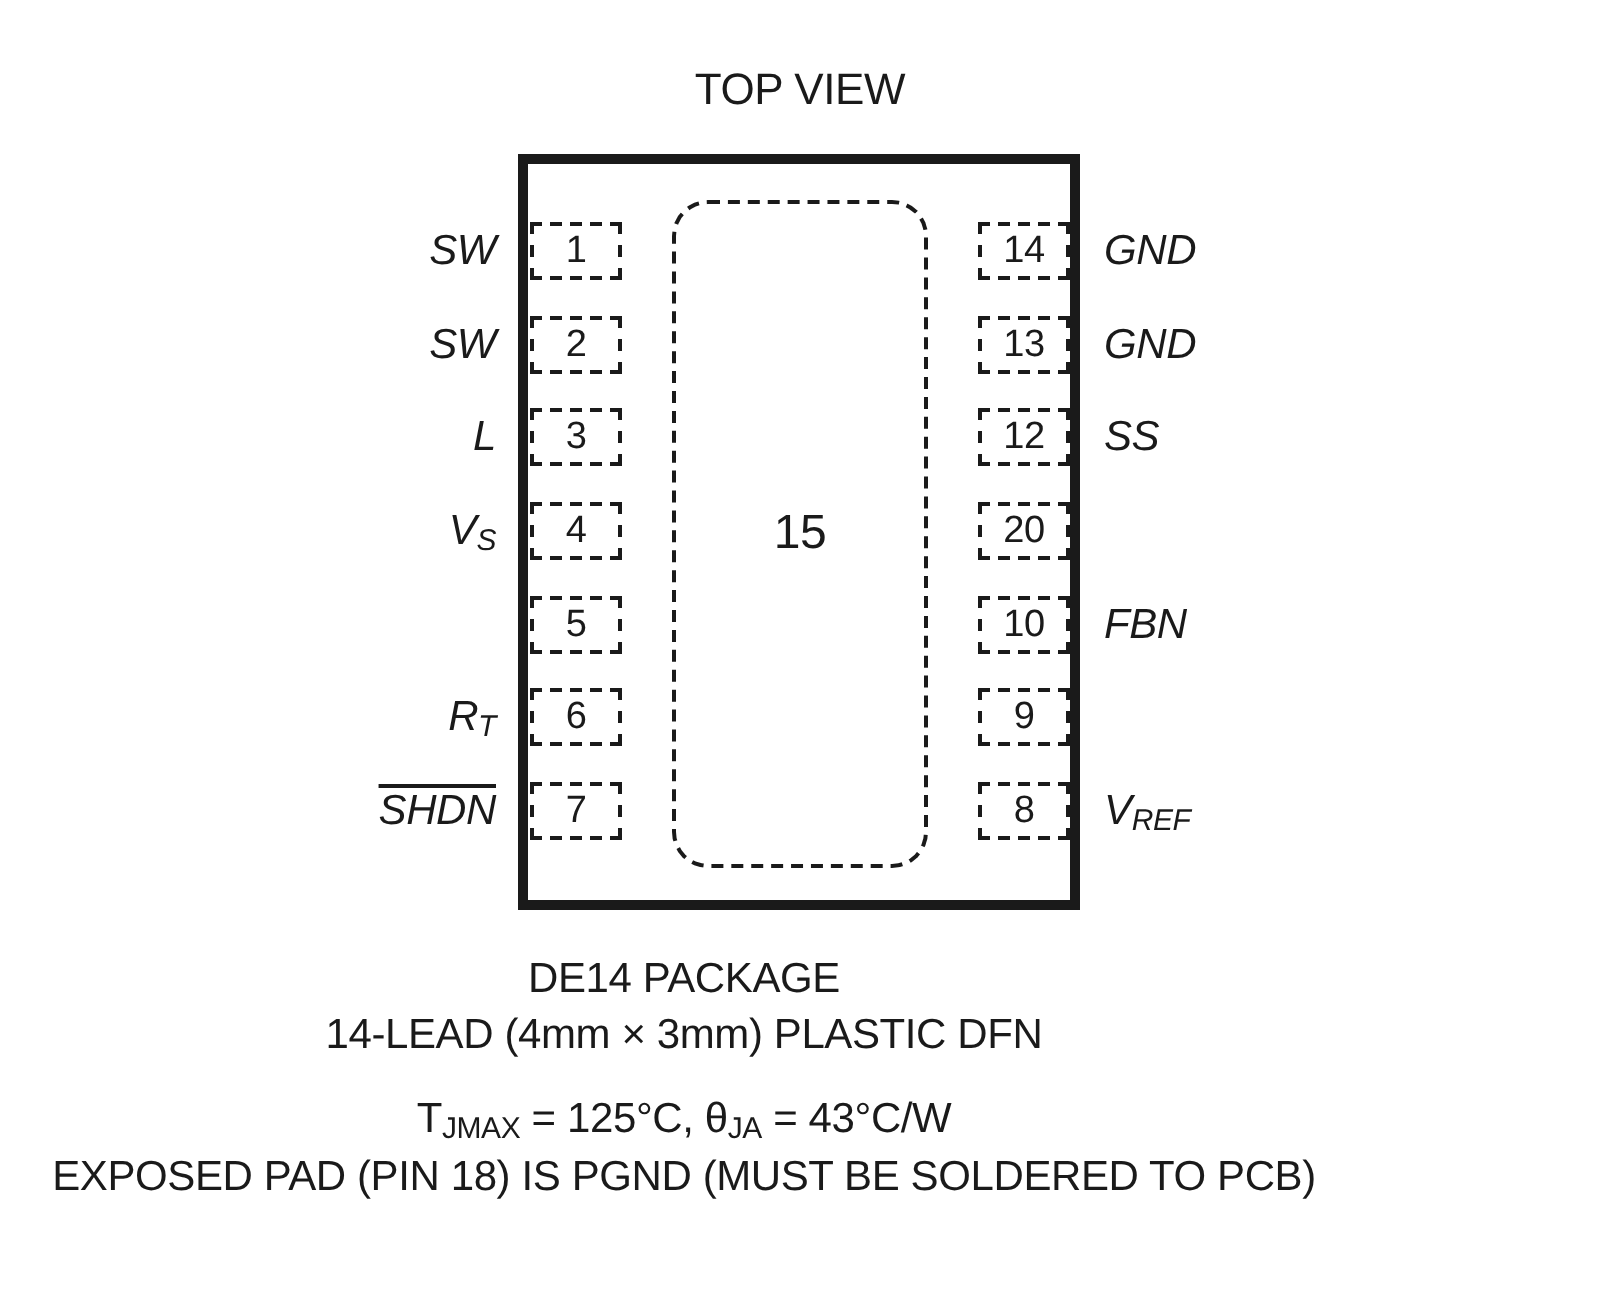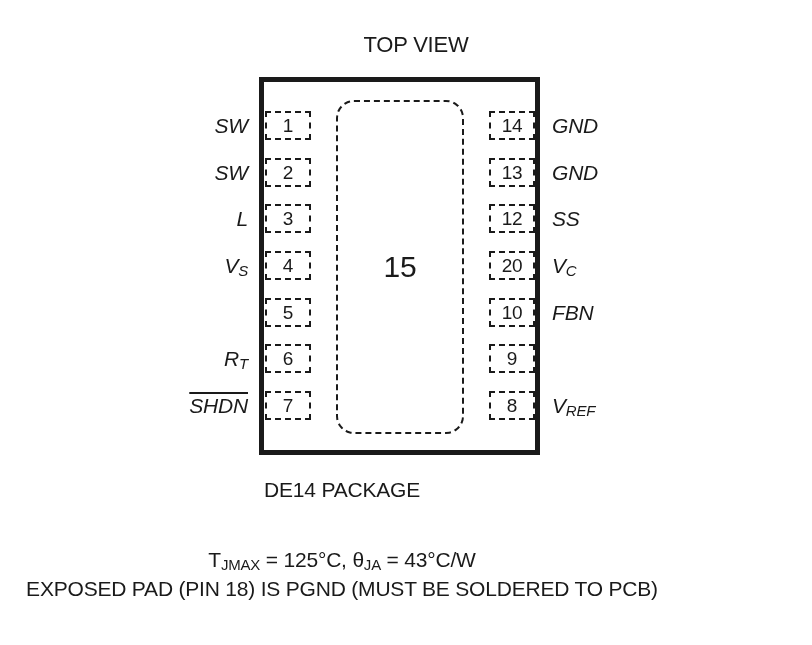--- a/index.html
+++ b/index.html
@@ -1,26 +1,26 @@
 <!DOCTYPE html>
 <html><head>
 <meta charset="utf-8">
 <style>
   html,body{margin:0;padding:0;background:#ffffff;}
   .stage{
     position:relative;width:812px;height:645px;background:#fff;
     font-family:"Liberation Sans",sans-serif;color:#1a1a1a;
     letter-spacing:-0.2px;overflow:hidden;
   }
-  .title{position:absolute;top:32px;left:216px;width:400px;text-align:center;font-size:22px;}
+  .title{position:absolute;top:32px;left:200px;width:400px;text-align:center;font-size:22px;}
   .pkg{box-sizing:border-box;position:absolute;left:259px;top:77px;width:281px;height:378px;border:5px solid #1a1a1a;background:#fff;}
   .pad{
     box-sizing:border-box;position:absolute;left:336px;top:100px;width:128px;height:334px;
     border:2px dashed #1a1a1a;border-radius:18px;
-    display:flex;align-items:center;justify-content:center;font-size:30px;background:#fff;text-align:center;
+    display:flex;align-items:center;justify-content:center;font-size:24px;background:#fff;text-align:center;
   }
   .pinbox{
     box-sizing:border-box;position:absolute;width:46px;height:29px;
     border:2px dashed #1a1a1a;background:#fff;
     display:flex;align-items:center;justify-content:center;font-size:19px;
   }
   .pinbox.l{left:265px;}
   .pinbox.r{left:489px;}
   .plabel{position:absolute;height:29px;line-height:29px;font-size:21px;white-space:nowrap;font-style:italic;}
   .plabel.l{left:0;width:248px;text-align:right;}
@@ -89,21 +89,21 @@
   <div class="pinbox r" style="top:344px">
       <span>9</span>
     </div>
   <div class="pinbox r" style="top:391px">
       <span>8</span>
     </div>
 
   <div class="plabel r" style="top:111px"><span>GND</span><span class="sub"></span></div>
   <div class="plabel r" style="top:158px"><span>GND</span><span class="sub"></span></div>
   <div class="plabel r" style="top:204px"><span>SS</span><span class="sub"></span></div>
-  <div class="plabel r" style="top:251px"><span>V</span><span class="sub">C</span></div>
   <div class="plabel r" style="top:298px"><span>FBN</span><span class="sub"></span></div>
   <div class="plabel r" style="top:391px"><span>V</span><span class="sub">REF</span></div>
 
   <div class="cap" style="top:478px">DE14 PACKAGE</div>
+  <div class="cap" style="top:506px">14-LEAD (4mm × 3mm) PLASTIC DFN</div>
   <div class="cap" style="top:548px"><span>T</span><span class="sub">JMAX</span><span> = 125°C, </span><span>θ</span><span class="sub">JA</span><span> = 43°C/W</span></div>
   <div class="cap" style="top:577px">EXPOSED PAD (PIN 18) IS PGND (MUST BE SOLDERED TO PCB)</div>
 
 </div>
 
 </body></html>

